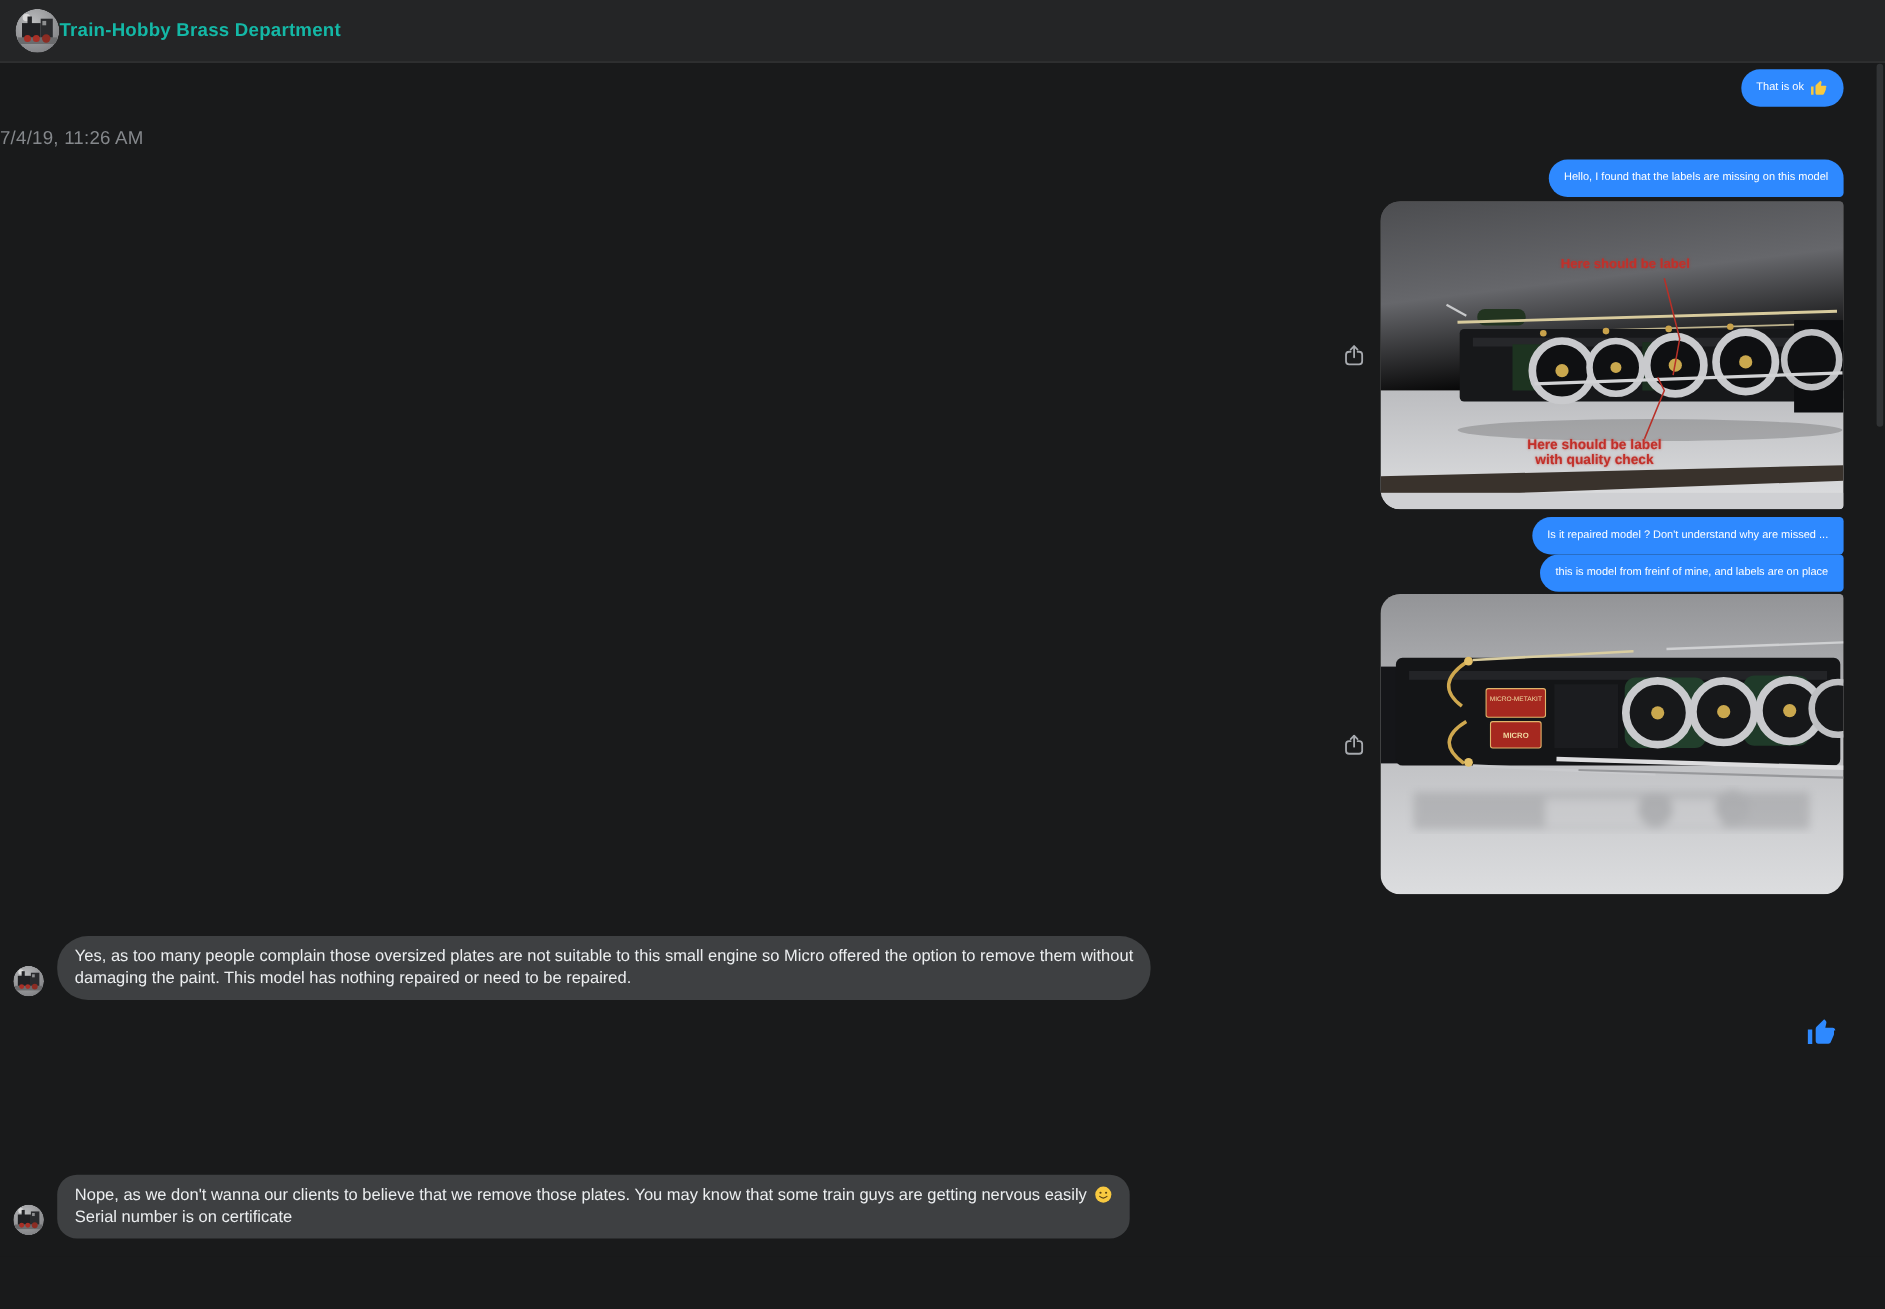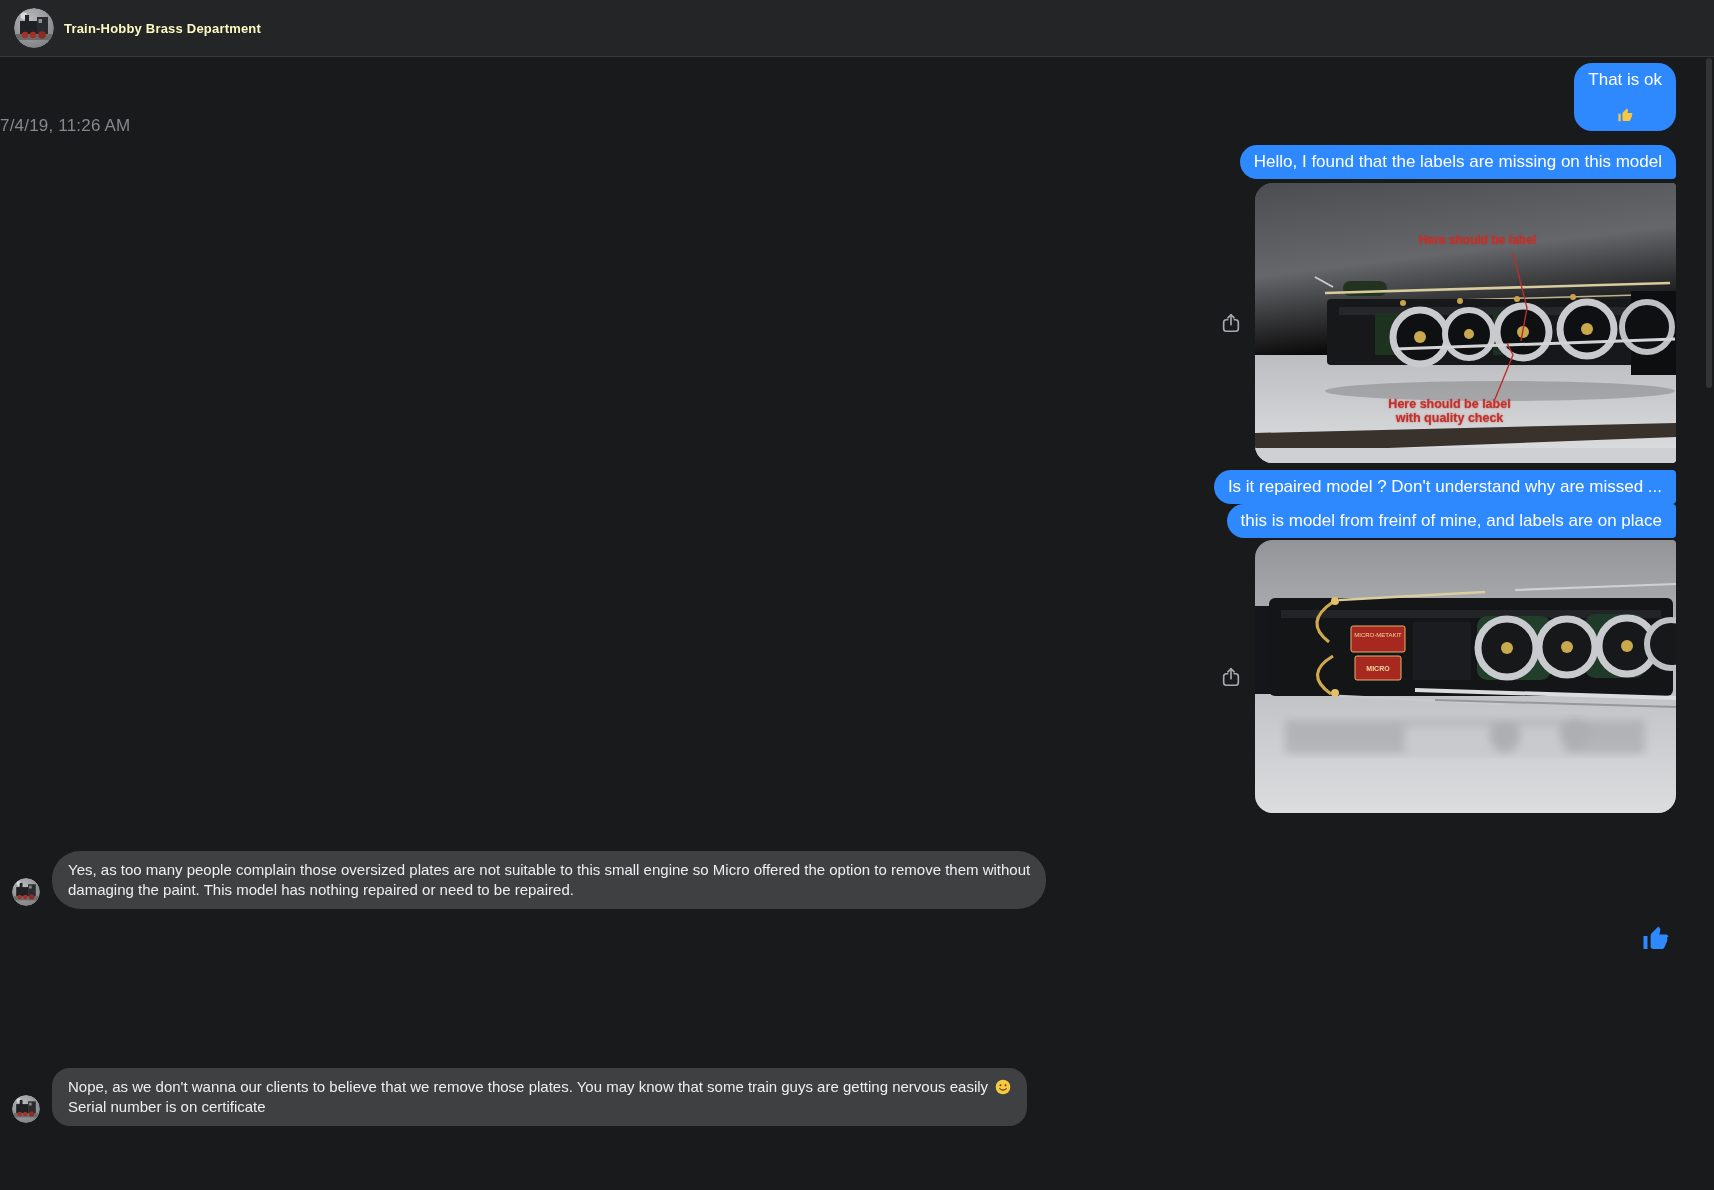--- a/index.html
+++ b/index.html
@@ -13,25 +13,25 @@
   }
   *{margin:0;padding:0;box-sizing:border-box;}
   html,body{width:1714px;height:1190px;overflow:hidden;background:var(--bg);
     font-family:"Liberation Sans","DejaVu Sans",sans-serif;}
   #app{position:relative;width:1714px;height:1190px;background:var(--bg);}
 
   
   .header{position:absolute;left:0;top:0;width:1714px;height:57px;background:var(--header-bg);
     border-bottom:1px solid rgba(255,255,255,.09);display:flex;align-items:center;padding:0 14px;}
   .header .avatar{width:40px;height:40px;border-radius:50%;overflow:hidden;flex:0 0 auto;}
-  .header .title{color:#fef9c3;font-weight:bold;font-size:13px;margin-left:10px;letter-spacing:.2px;}
+  .header .title{color:#14b8a6;font-weight:bold;font-size:17px;letter-spacing:.2px;}
 
   
-  .bubble-out{position:absolute;right:38px;background:var(--blue);color:#fff;font-size:17px;
-    line-height:20px;padding:7px 14px;border-radius:18px;white-space:nowrap;display:flex;align-items:center;gap:17px;flex-direction:column;}
+  .bubble-out{position:absolute;right:38px;background:var(--blue);color:#fff;font-size:10px;
+    line-height:20px;padding:7px 14px;border-radius:18px;white-space:nowrap;display:flex;align-items:center;gap:5px;}
   .bubble-in{position:absolute;left:52px;background:var(--bubble-in);color:var(--txt);font-size:15px;
     line-height:20px;padding:9px 16px;border-radius:18px;max-width:1010px;}
   .bubble-in .line{white-space:nowrap;}
   .chat-avatar{position:absolute;left:12px;width:28px;height:28px;border-radius:50%;overflow:hidden;}
   .timestamp{position:absolute;left:0;width:1404px;text-align:left;color:var(--muted);
     font-size:17px;letter-spacing:.2px;}
 
   
   .attachment{position:absolute;right:38px;width:421px;overflow:hidden;background:#555;}
   .attachment svg{display:block;}

